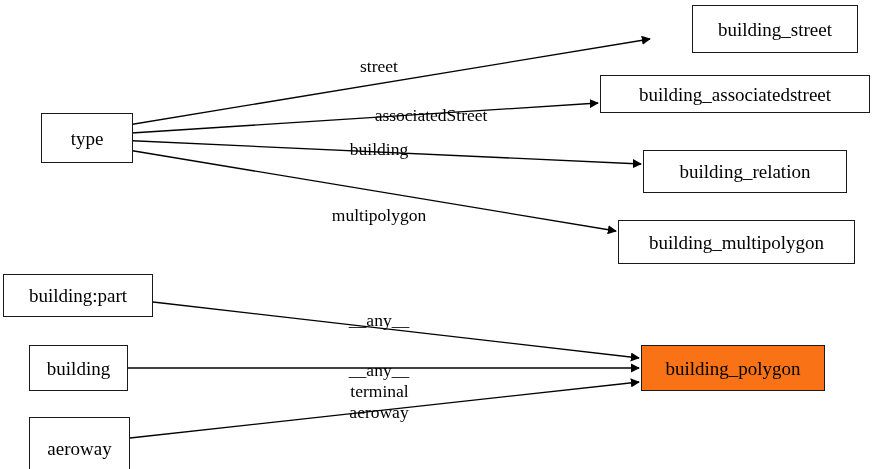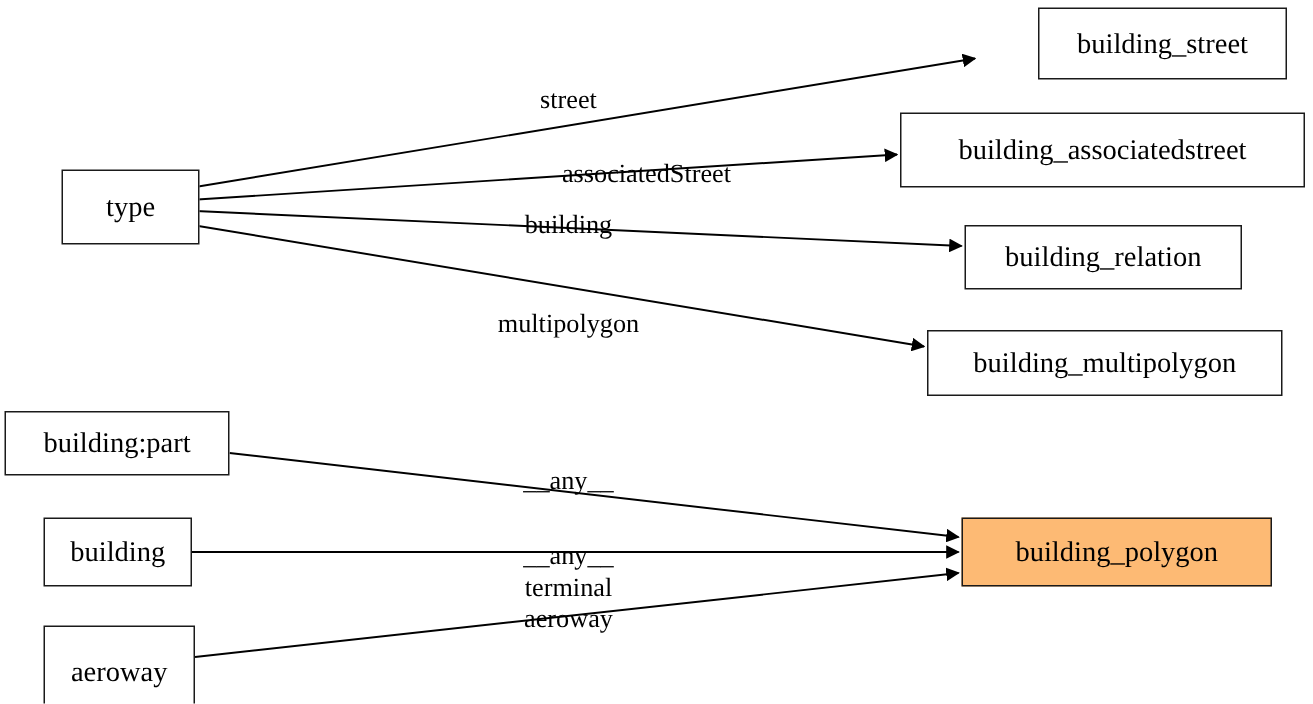--- a/index.html
+++ b/index.html
@@ -41,21 +41,21 @@
     line-height: 1;
     color: #000000;
     white-space: nowrap;
   }
   .edge-label {
     position: absolute;
     font-size: 17.5px;
     line-height: 1.18;
     color: #000000;
     white-space: pre;
-    text-align: center;
+    text-align: right;
     transform: translateX(-50%);
   }
 </style>
 </head>
 <body>
 
 <div id="canvas">
 
   <svg class="graph-svg" viewBox="0 0 875 469" xmlns="http://www.w3.org/2000/svg">
     <defs>
@@ -70,27 +70,27 @@
         <line x1="116" y1="148" x2="616" y2="231" stroke="#000000" stroke-width="1.3" marker-end="url(#arrow)"></line>
         <line x1="153" y1="302" x2="639" y2="358" stroke="#000000" stroke-width="1.3" marker-end="url(#arrow)"></line>
         <line x1="128" y1="368" x2="639" y2="368" stroke="#000000" stroke-width="1.3" marker-end="url(#arrow)"></line>
         <line x1="130" y1="438" x2="639" y2="382" stroke="#000000" stroke-width="1.3" marker-end="url(#arrow)"></line>
       </g>
   </svg>
 
   <div id="node-layer">
       <div class="node-box" style="left: 41px; top: 113px; width: 92px; height: 50px; border-color: rgb(26, 26, 26); background: rgb(255, 255, 255);">type</div>
       <div class="node-box" style="left: 652px; top: 5px; width: 166px; height: 48px; border-color: rgb(26, 26, 26); background: rgb(255, 255, 255); margin-left: 40px;">building_street</div>
-      <div class="node-box" style="left: 600px; top: 75px; width: 270px; height: 50px; border-color: rgb(26, 26, 26); background: rgb(255, 255, 255);">building_associatedstreet</div>
-      <div class="node-box" style="left: 643px; top: 150px; width: 185px; height: 43px; border-color: rgb(26, 26, 26); background: rgb(255, 255, 255); text-align: right;">building_relation</div>
+      <div class="node-box" style="left: 600px; top: 75px; width: 270px; height: 38px; border-color: rgb(26, 26, 26); background: rgb(255, 255, 255);">building_associatedstreet</div>
+      <div class="node-box" style="left: 643px; top: 150px; width: 204px; height: 43px; border-color: rgb(26, 26, 26); background: rgb(255, 255, 255); text-align: right;">building_relation</div>
       <div class="node-box" style="left: 618px; top: 220px; width: 237px; height: 44px; border-color: rgb(26, 26, 26); background: rgb(255, 255, 255);">building_multipolygon</div>
       <div class="node-box" style="left: 3px; top: 274px; width: 150px; height: 43px; border-color: rgb(26, 26, 26); background: rgb(255, 255, 255);">building:part</div>
       <div class="node-box" style="left: 29px; top: 345px; width: 99px; height: 46px; border-color: rgb(26, 26, 26); background: rgb(255, 255, 255);">building</div>
       <div class="node-box" style="left: 29px; top: 417px; width: 101px; height: 63px; border-color: rgb(26, 26, 26); background: rgb(255, 255, 255);">aeroway</div>
-      <div class="node-box" style="left: 641px; top: 345px; width: 207px; height: 46px; border-color: rgb(26, 26, 26); background: #fdba74;">building_polygon</div>
+      <div class="node-box" style="left: 641px; top: 345px; width: 184px; height: 46px; border-color: rgb(26, 26, 26); background: #f97316;">building_polygon</div>
     </div>
   <div id="label-layer">
       <div class="edge-label" style="left: 379px; top: 56px;">street</div>
       <div class="edge-label" style="left: 393px; top: 105px; margin-left: 38px;">associatedStreet</div>
       <div class="edge-label" style="left: 379px; top: 139px;">building</div>
       <div class="edge-label" style="left: 379px; top: 173px; margin-top: 32px;">multipolygon</div>
       <div class="edge-label" style="left: 379px; top: 310px;">__any__</div>
       <div class="edge-label" style="left: 379px; top: 360px;">__any__</div>
       <div class="edge-label" style="left: 379px; top: 381px;">terminal
 aeroway</div>

